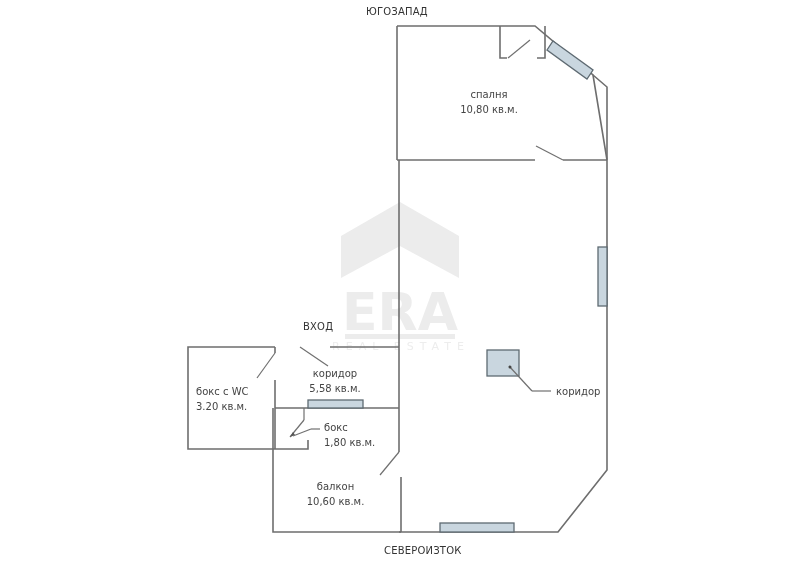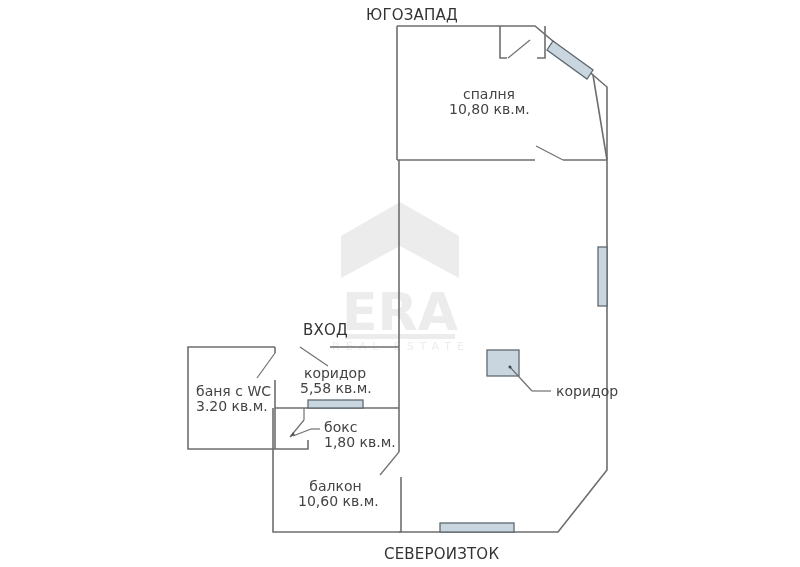--- a/index.html
+++ b/index.html
@@ -2,23 +2,23 @@
 <html><head>
 <meta charset="utf-8">
 <style>
   html, body { margin: 0; padding: 0; background: #ffffff; }
   body { width: 800px; height: 567px; position: relative; overflow: hidden;
          font-family: "DejaVu Sans", sans-serif; }
   #plan { position: absolute; left: 0; top: 0; }
   .wall { stroke: #6e6e6e; stroke-width: 1.6; fill: none; }
   .door { stroke: #707070; stroke-width: 1.2; fill: none; }
   .win { fill: #c9d6df; stroke: #5e6a72; stroke-width: 1.3; }
-  .lbl { position: absolute; font-size: 14px; color: #444; text-align: center;
+  .lbl { position: absolute; font-size: 10px; color: #444; text-align: center;
          line-height: 15px; white-space: nowrap; }
-  .dir { position: absolute; font-size: 15px; color: #333; letter-spacing: 0.2px; }
+  .dir { position: absolute; font-size: 10px; color: #333; letter-spacing: 0.2px; }
   .wm-text { font-family: "DejaVu Sans", sans-serif; font-weight: bold; fill: #ececec; }
   .wm-sub { font-family: "DejaVu Sans", sans-serif; fill: #ededed; letter-spacing: 6px; }
 </style>
 </head>
 <body>
 
 <svg id="plan" width="800" height="567" viewBox="0 0 800 567">
 
   <g>
     <polygon points="341,236 400,202 459,236 459,278 400,246 341,278" fill="#ececec"></polygon>
@@ -91,21 +91,21 @@
   <div>спалня</div>
   <div>10,80 кв.м.</div>
 </div>
 <div class="lbl" style="left:440px; top:298px; width:135px;">
 </div>
 <div class="lbl" style="left:300px; top:366px; width:70px;">
   <div>коридор</div>
   <div>5,58 кв.м.</div>
 </div>
 <div class="lbl" style="left:196px; top:384px; width:70px; text-align:left;">
-  <div>баня с WC</div>
+  <div>бокс с WC</div>
   <div>3.20 кв.м.</div>
 </div>
 <div class="lbl" style="left:324px; top:420px; width:60px; text-align:left;">
   <div>бокс</div>
   <div>1,80 кв.м.</div>
 </div>
 <div class="lbl" style="left:298px; top:479px; width:75px;">
   <div>балкон</div>
   <div>10,60 кв.м.</div>
 </div>

